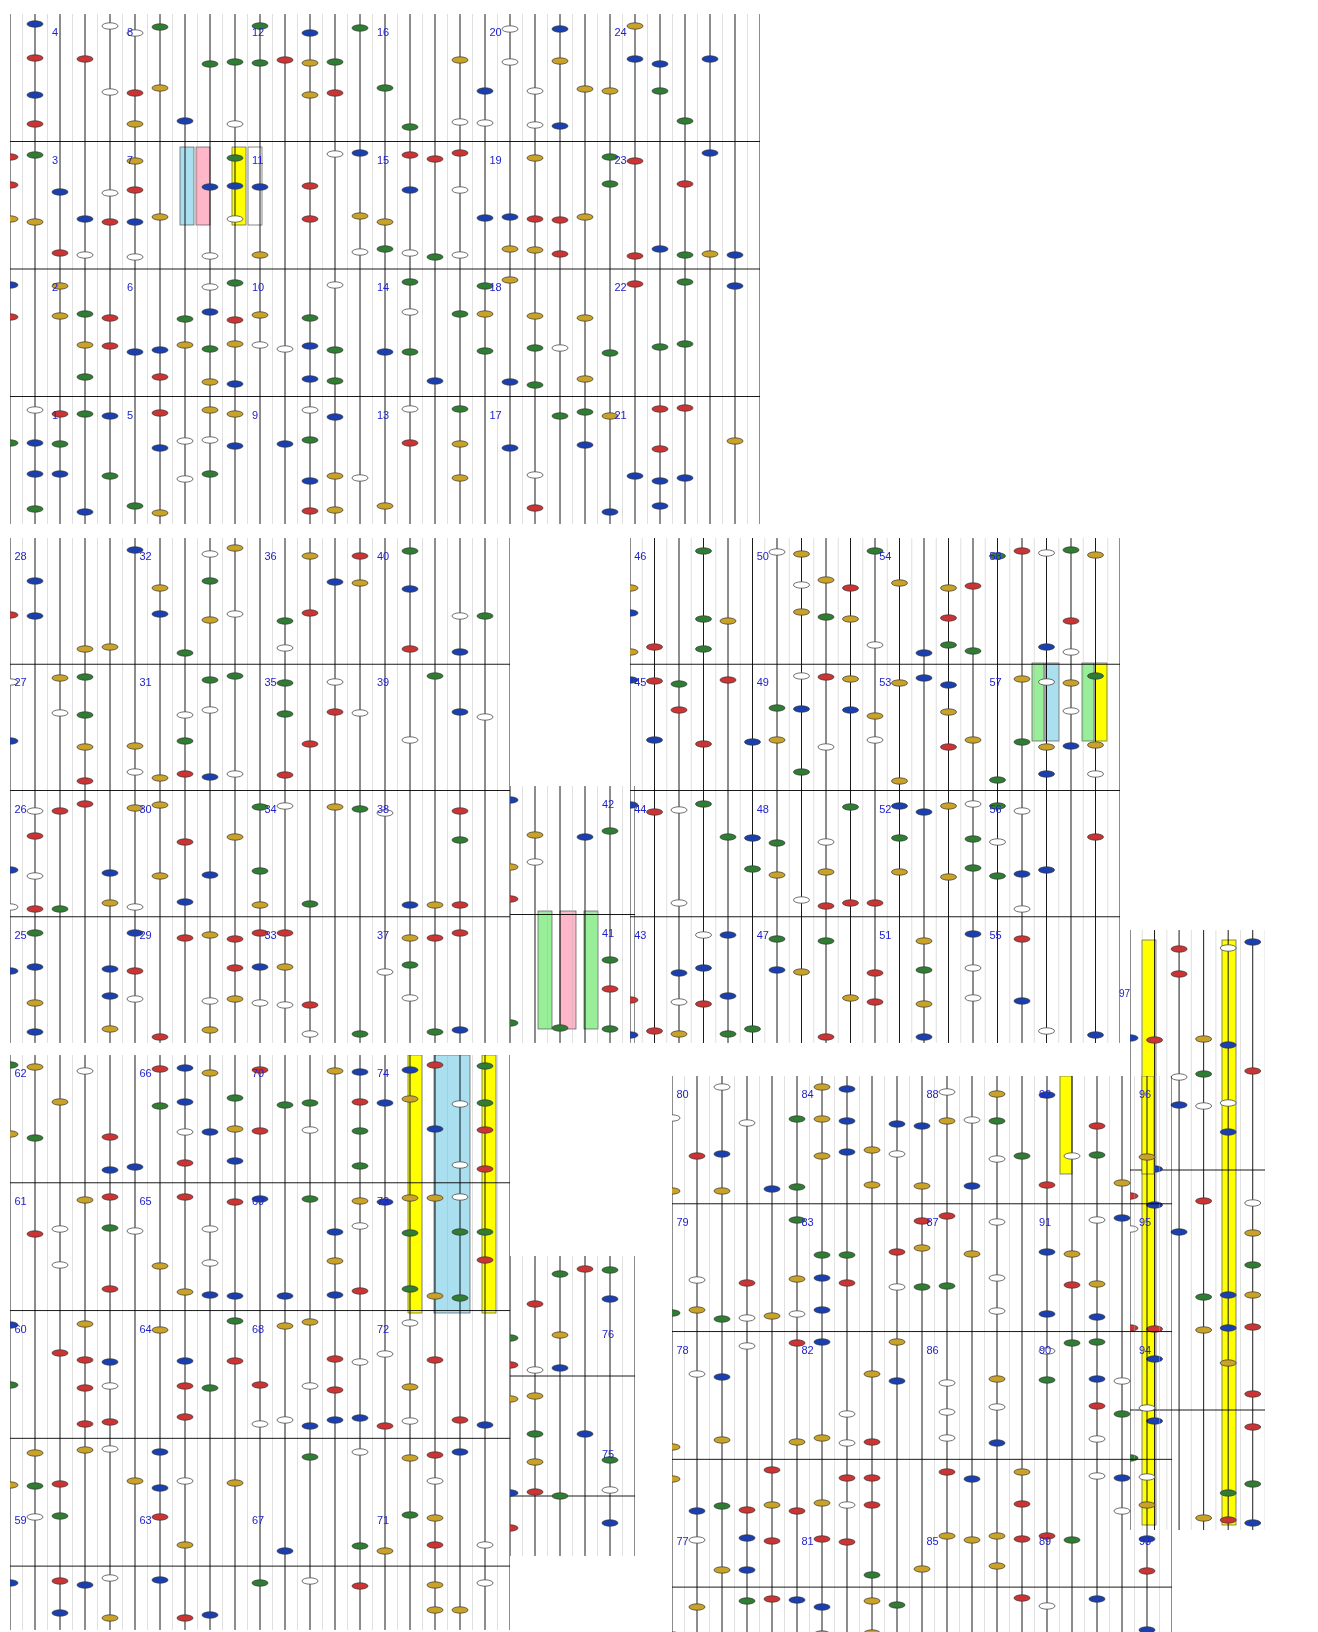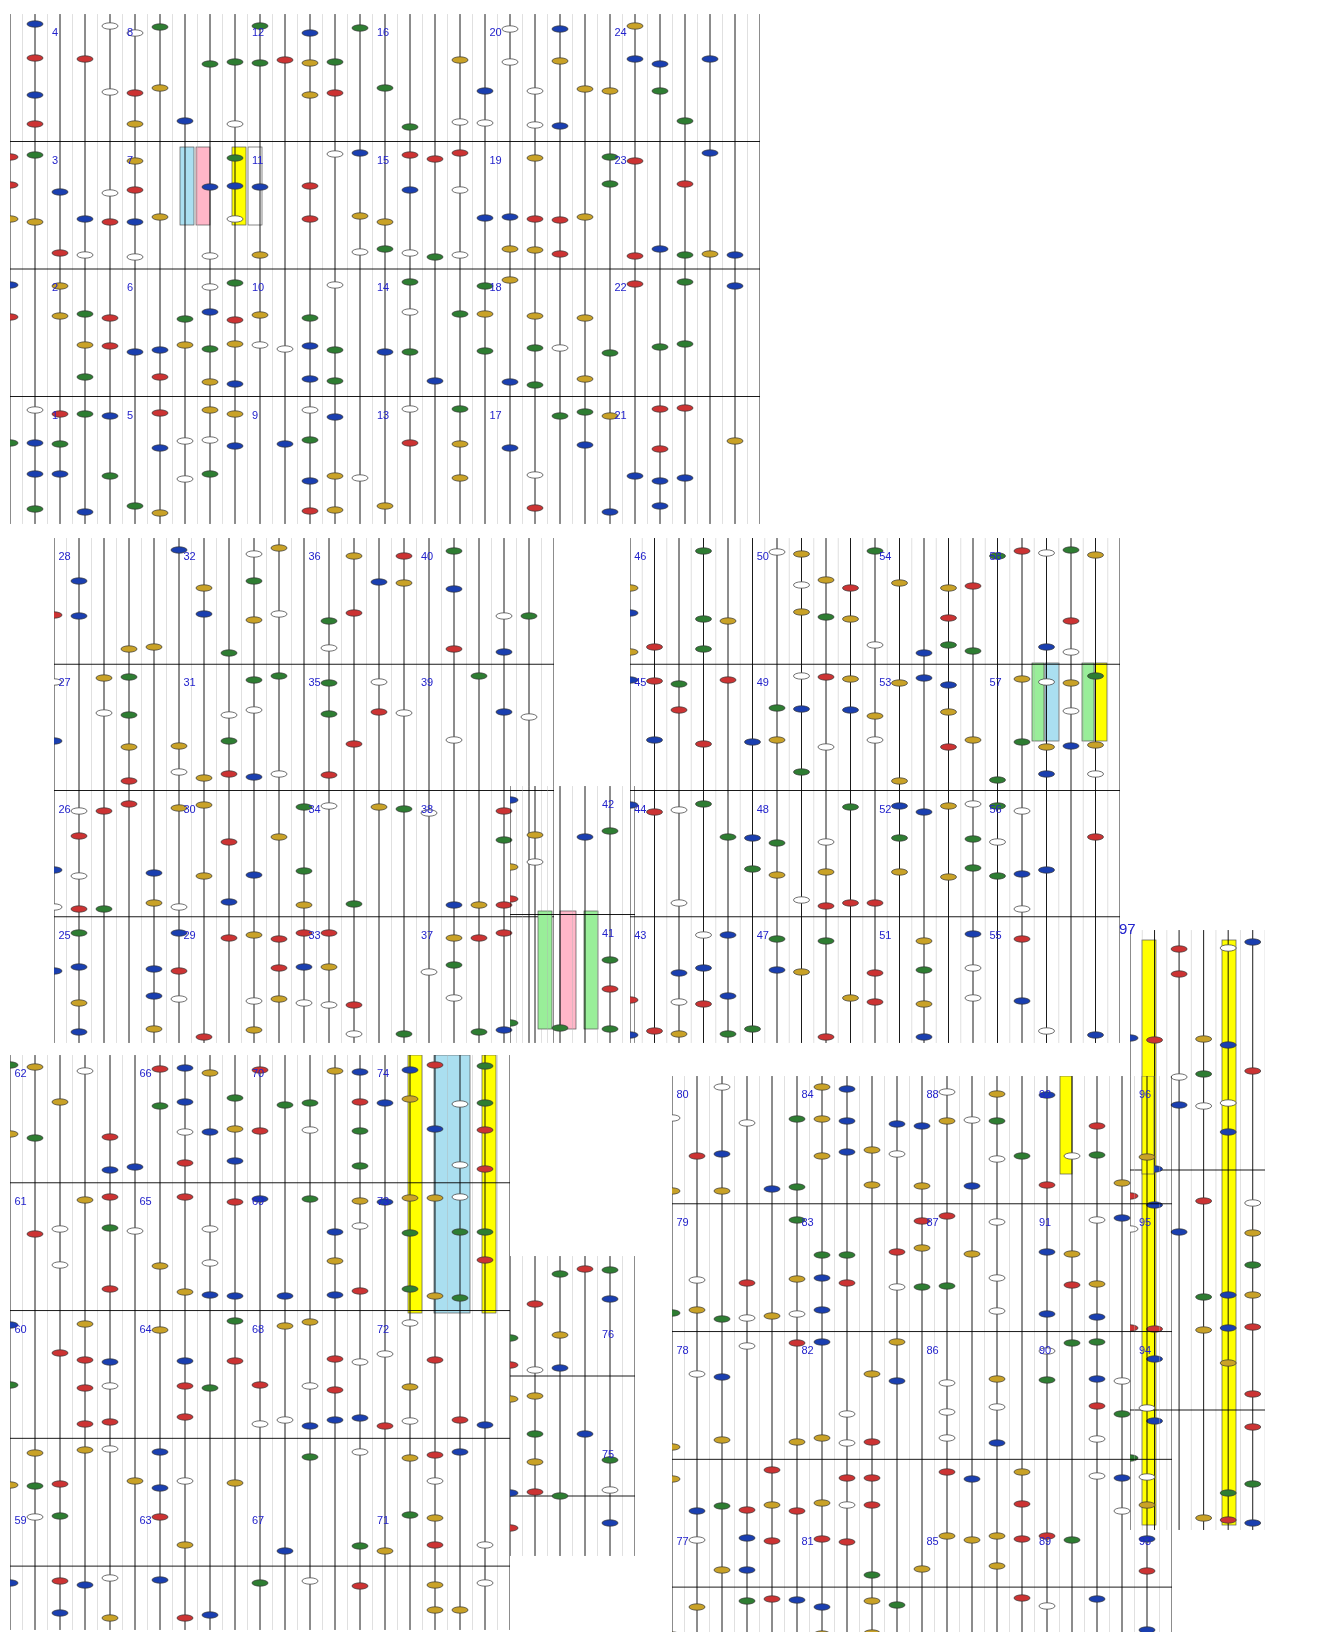--- a/index.html
+++ b/index.html
@@ -316,21 +316,21 @@
         <text x="479.5" y="277" class="lbl">18</text>
         <text x="604.5" y="277" class="lbl">22</text>
         <text x="42" y="404.5" class="lbl">1</text>
         <text x="117" y="404.5" class="lbl">5</text>
         <text x="242" y="404.5" class="lbl">9</text>
         <text x="367" y="404.5" class="lbl">13</text>
         <text x="479.5" y="404.5" class="lbl">17</text>
         <text x="604.5" y="404.5" class="lbl">21</text>
       </svg>
     </div>
-    <div class="panel" style="left: 10px; top: 538px; width: 500px; height: 505px; margin-left: 44px;">
+    <div class="panel" style="left: 10px; top: 538px; width: 500px; height: 505px;">
       <svg width="500" height="505" viewBox="0 0 500 505">
         <line x1="0" y1="0" x2="0" y2="505" stroke="#000000" stroke-width="0.9"></line>
         <line x1="12.5" y1="0" x2="12.5" y2="505" stroke="#b0b0b0" stroke-width="0.4"></line>
         <line x1="25" y1="0" x2="25" y2="505" stroke="#000000" stroke-width="0.9"></line>
         <line x1="37.5" y1="0" x2="37.5" y2="505" stroke="#b0b0b0" stroke-width="0.4"></line>
         <line x1="50" y1="0" x2="50" y2="505" stroke="#000000" stroke-width="0.9"></line>
         <line x1="62.5" y1="0" x2="62.5" y2="505" stroke="#b0b0b0" stroke-width="0.4"></line>
         <line x1="75" y1="0" x2="75" y2="505" stroke="#000000" stroke-width="0.9"></line>
         <line x1="87.5" y1="0" x2="87.5" y2="505" stroke="#b0b0b0" stroke-width="0.4"></line>
         <line x1="100" y1="0" x2="100" y2="505" stroke="#000000" stroke-width="0.9"></line>
@@ -1318,14 +1318,14 @@
         <text x="254.5" y="277.55555555555554" class="lbl">86</text>
         <text x="367" y="277.55555555555554" class="lbl">90</text>
         <text x="467" y="277.55555555555554" class="lbl">94</text>
         <text x="4.5" y="469.2222222222222" class="lbl">77</text>
         <text x="129.5" y="469.2222222222222" class="lbl">81</text>
         <text x="254.5" y="469.2222222222222" class="lbl">85</text>
         <text x="367" y="469.2222222222222" class="lbl">89</text>
         <text x="467" y="469.2222222222222" class="lbl">93</text>
       </svg>
     </div>
-    <div style="position: absolute; left: 1119px; top: 920px; color: rgb(34, 34, 204); font-size: 15px;">97</div>
+    <div style="position: absolute; left: 1119px; top: 988px; color: rgb(34, 34, 204); font-size: 10px;">97</div>
   </div>
 
 </body></html>

